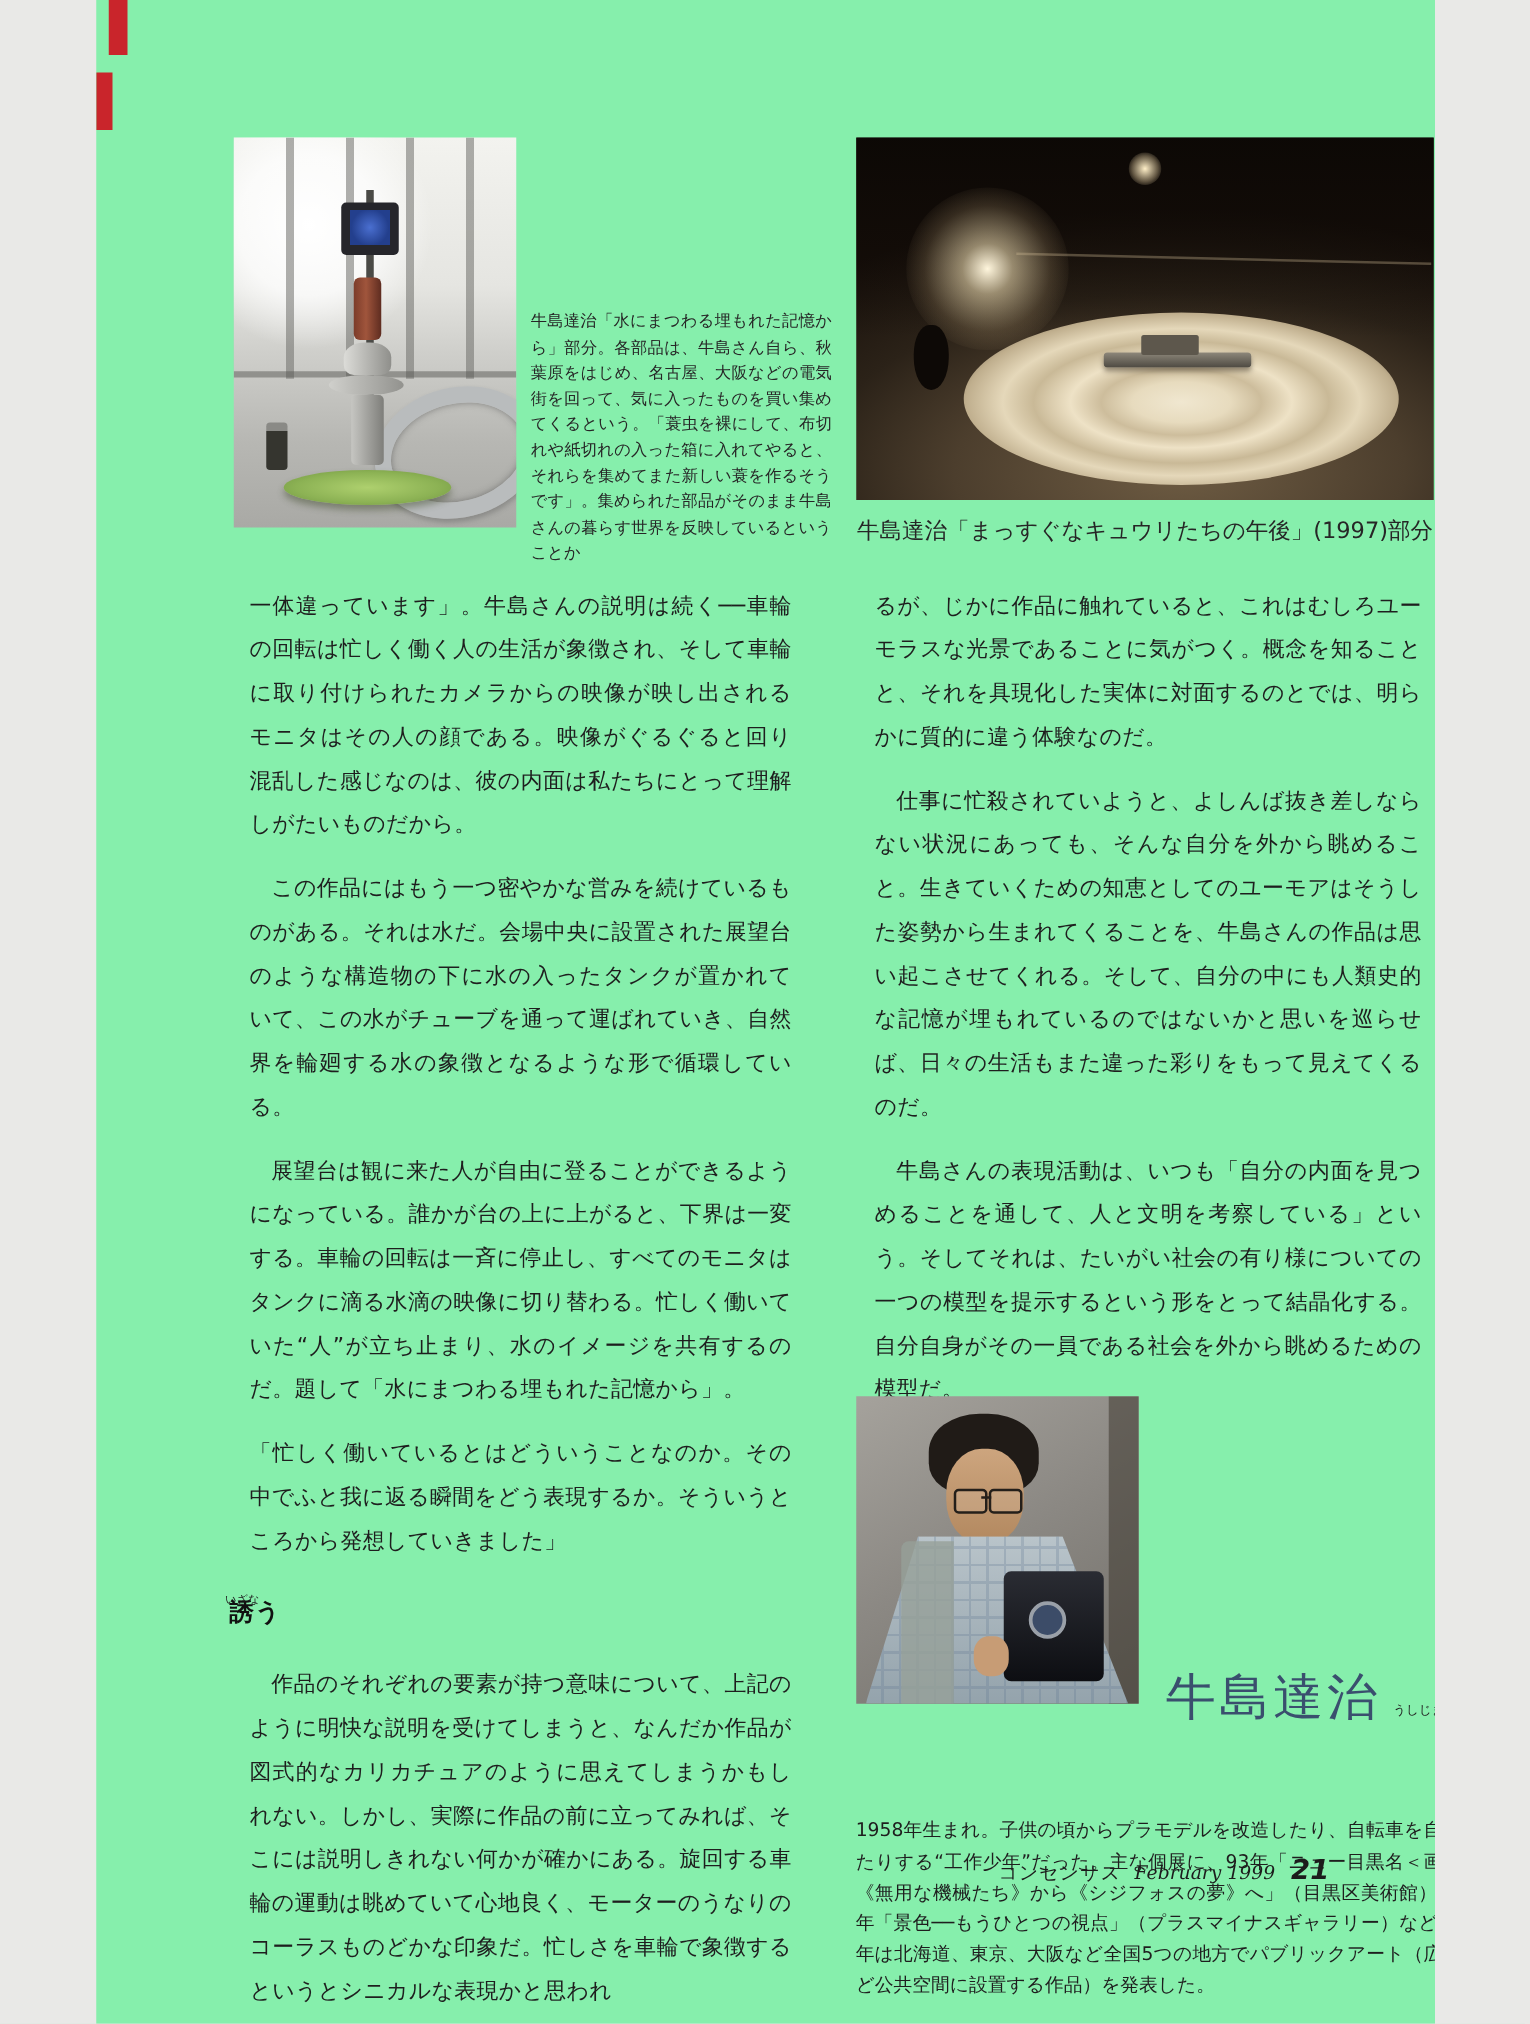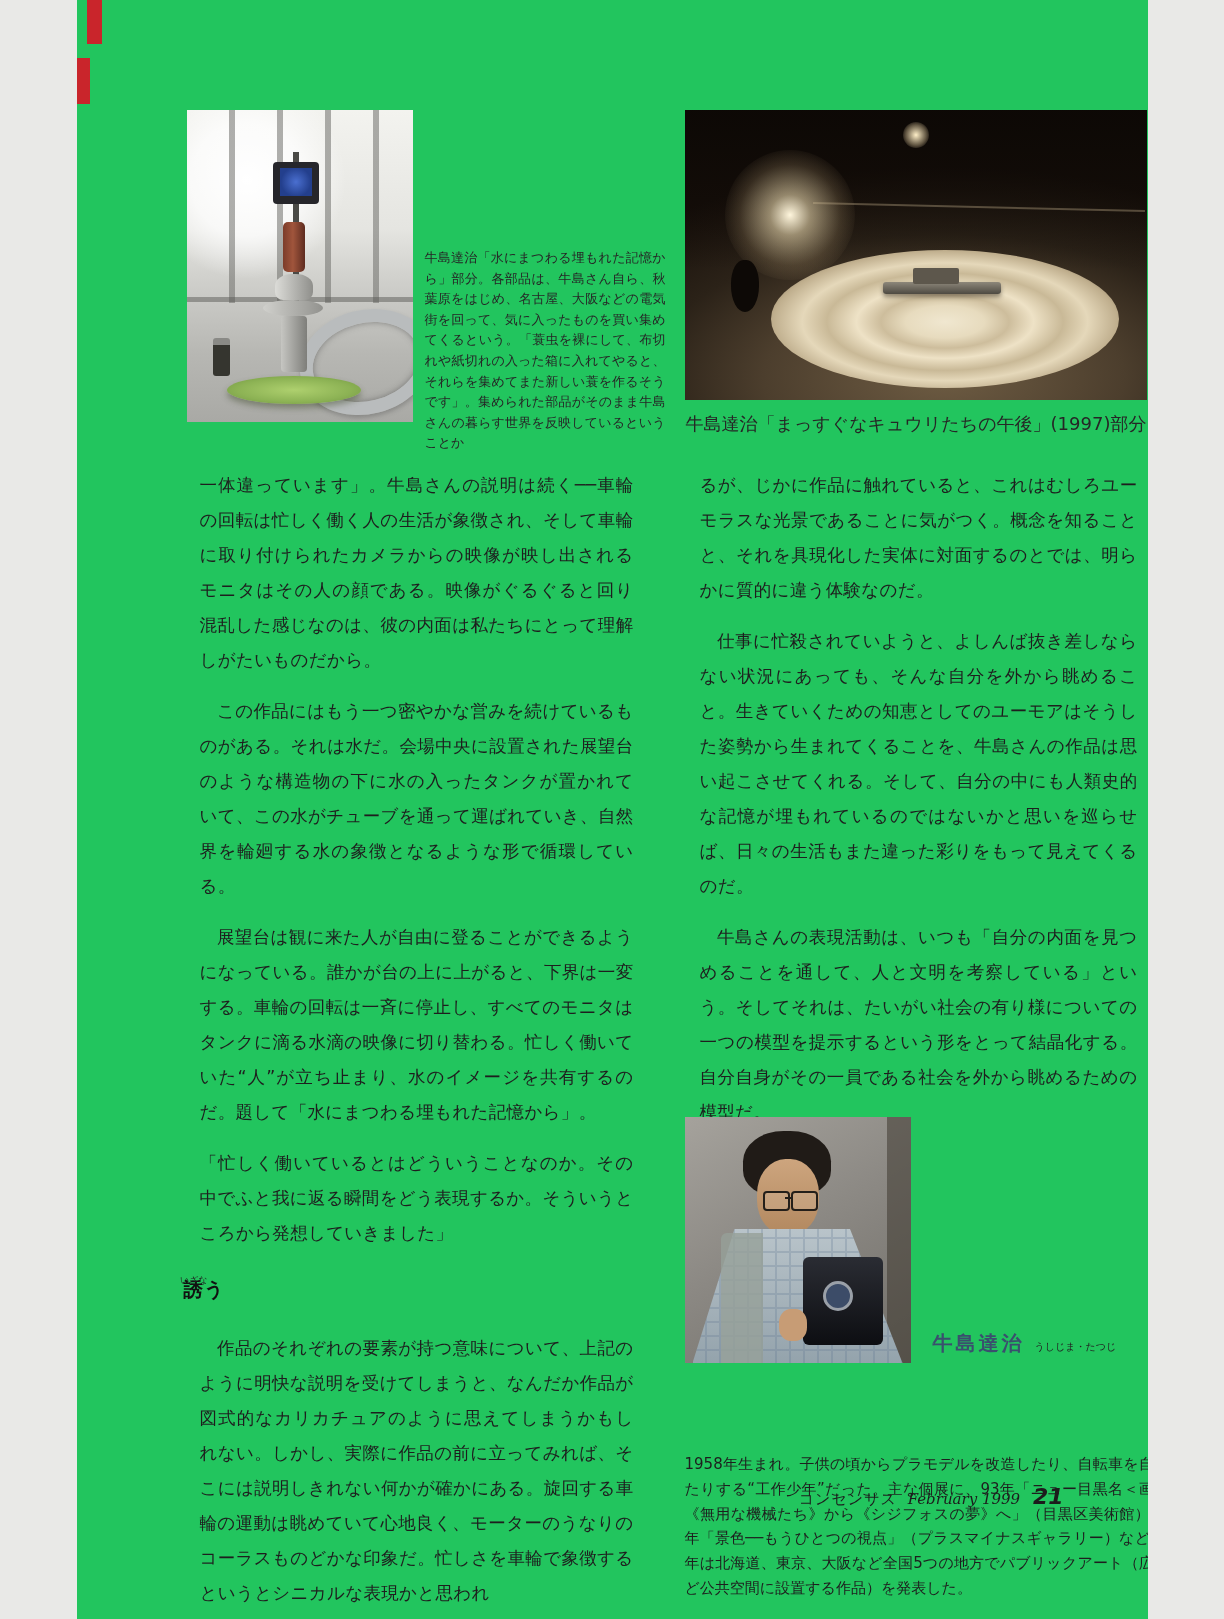--- a/index.html
+++ b/index.html
@@ -1,17 +1,17 @@
 <!DOCTYPE html>
 <html lang="ja"><head>
 <meta charset="utf-8">
 <style>
   html,body{margin:0;padding:0;background:#e9e9e7;}
   .page{
-    position:relative;width:1071px;height:1619px;background:#22c55e;
+    position:relative;width:1071px;height:1619px;background:#86efac;
     font-family:"DejaVu Sans","Liberation Sans",sans-serif;color:#222;
     overflow:hidden;margin:0 auto;
   }
   
   .redmark{position:absolute;background:#c9252b;}
   .redmark.m1{left:10px;top:0;width:15px;height:44px;}
   .redmark.m2{left:0;top:58px;width:13px;height:46px;}
 
   
   .photo{position:absolute;overflow:hidden;}
@@ -91,21 +91,21 @@
   .col p.ind{text-indent:1em;}
 
   .heading{margin:24px 0 26px 0 !important;font-size:19.5px;font-weight:bold;
     letter-spacing:1px;line-height:30px;text-indent:0 !important;color:#111;}
   .rubywrap{position:relative;display:inline-block;}
   .rubywrap .rt{position:absolute;top:-10px;left:50%;transform:translateX(-50%);
     font-size:9px;font-weight:normal;letter-spacing:0;white-space:nowrap;color:#222;}
 
   
   .profile-name{position:absolute;left:856px;top:1330px;white-space:nowrap;}
-  .profile-name .nm{font-size:20px;font-weight:bold;letter-spacing:3px;}
+  .profile-name .nm{font-size:40px;font-weight:normal;letter-spacing:3px;}
   .profile-name .kana{font-size:10px;color:#222;margin-left:10px;}
   .profile-bio{position:absolute;left:608px;top:1452px;width:500px;
     font-size:15px;line-height:24.8px;text-align:justify;color:#1e1e1e;}
 
   
   .footer{position:absolute;right:84px;top:1484px;text-align:right;color:#1c1c1c;font-size:15px;white-space:nowrap;}
   .footer .mag{letter-spacing:1px;}
   .footer .issue{font-family:"DejaVu Serif","Liberation Serif",serif;font-style:italic;margin-left:6px;}
   .footer .pnum{font-size:22px;font-weight:bold;font-style:italic;margin-left:8px;}
 </style>

